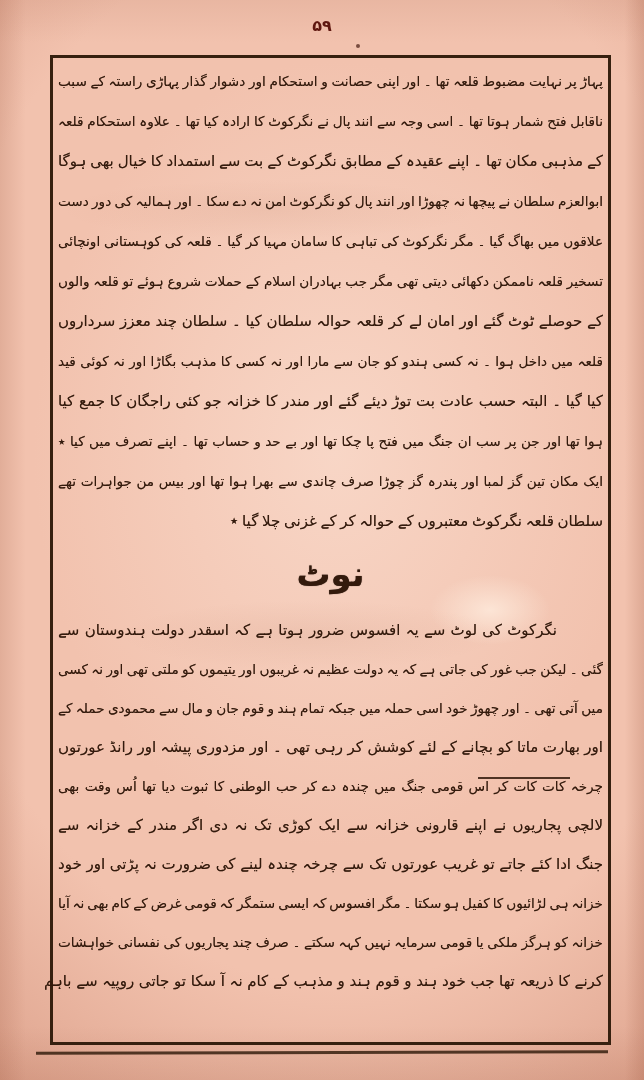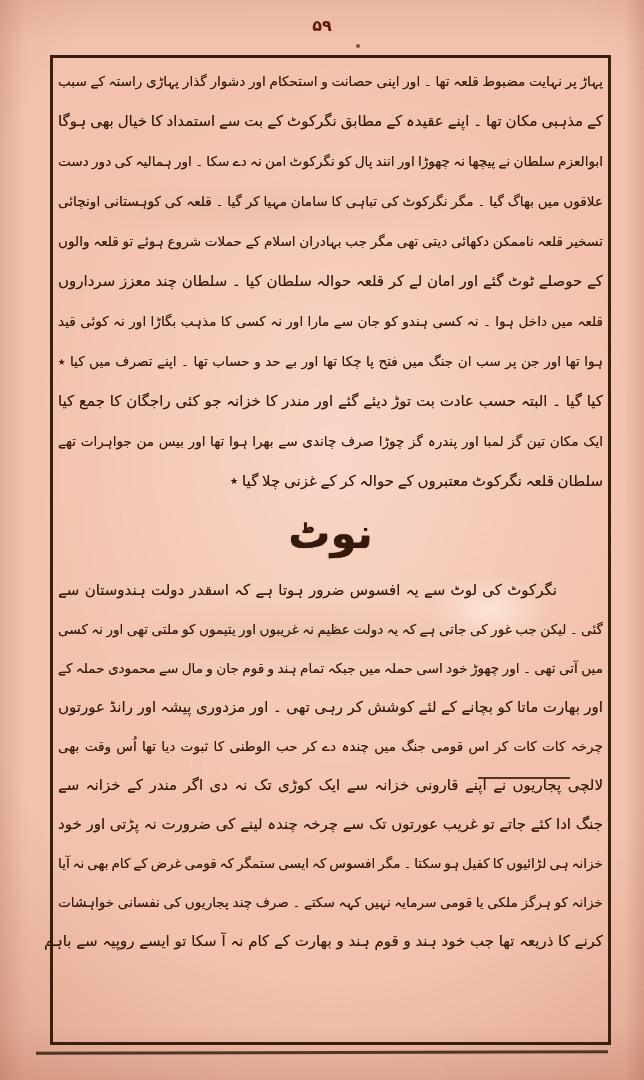--- a/index.html
+++ b/index.html
@@ -60,21 +60,21 @@
   }
   .line.tight{font-size:13.6px;word-spacing:-1.5px;}
   .note-block .line{height:39px;line-height:39px;}
   .line.end-line{text-align:right;text-align-last:right;}
   .line.indent-first{padding-right:46px;}
   .line.overflow-left{margin-left:-14px;}
 
   .note-heading{
     height:70px;line-height:66px;
     text-align:center;
-    font-size:42px;font-weight:bold;
+    font-size:34px;font-weight:bold;
     color:var(--ink);
     direction:rtl;
     text-shadow:0 0 .8px rgba(30,12,5,.8);
   }
 
   .emphasis-overline{
     position:absolute;left:478px;top:777px;width:92px;height:2px;
     background:var(--ink);opacity:.85;pointer-events:none;
   }
   .bottom-rule{
@@ -91,43 +91,44 @@
 <div class="stain shadow1"></div>
 <div class="stain shadow2"></div>
 <div class="speck"></div>
 
 <div class="page-number">۵۹</div>
 
 <div class="page-frame">
 
   <div class="text-block" dir="rtl">
     <div class="line tight">پہاڑ پر نہایت مضبوط قلعہ تھا ۔ اور اپنی حصانت و استحکام اور دشوار گذار پہاڑی راستہ کے سبب</div>
+    <div class="line tight">ناقابل فتح شمار ہوتا تھا ۔ اسی وجہ سے انند پال نے نگرکوٹ کا ارادہ کیا تھا ۔ علاوہ استحکام قلعہ</div>
     <div class="line">کے مذہبی مکان تھا ۔ اپنے عقیدہ کے مطابق نگرکوٹ کے بت سے استمداد کا خیال بھی ہوگا ۔ مگر</div>
     <div class="line tight">ابوالعزم سلطان نے پیچھا نہ چھوڑا اور انند پال کو نگرکوٹ امن نہ دے سکا ۔ اور ہمالیہ کی دور دست</div>
     <div class="line tight">علاقوں میں بھاگ گیا ۔ مگر نگرکوٹ کی تباہی کا سامان مہیا کر گیا ۔ قلعہ کی کوہستانی اونچائی ہی اگرچہ</div>
     <div class="line tight">تسخیر قلعہ ناممکن دکھائی دیتی تھی مگر جب بہادران اسلام کے حملات شروع ہوئے تو قلعہ والوں</div>
     <div class="line">کے حوصلے ٹوٹ گئے اور امان لے کر قلعہ حوالہ سلطان کیا ۔ سلطان چند معزز سرداروں سمیت</div>
     <div class="line tight">قلعہ میں داخل ہوا ۔ نہ کسی ہندو کو جان سے مارا اور نہ کسی کا مذہب بگاڑا اور نہ کوئی قید</div>
+    <div class="line">کیا گیا ۔ البتہ حسب عادت بت توڑ دیئے گئے اور مندر کا خزانہ جو کئی راجگان کا جمع کیا</div>
     <div class="line tight">ہوا تھا اور جن پر سب ان جنگ میں فتح پا چکا تھا اور بے حد و حساب تھا ۔ اپنے تصرف میں کیا ٭</div>
-    <div class="line">کیا گیا ۔ البتہ حسب عادت بت توڑ دیئے گئے اور مندر کا خزانہ جو کئی راجگان کا جمع کیا</div>
     <div class="line tight">ایک مکان تین گز لمبا اور پندرہ گز چوڑا صرف چاندی سے بھرا ہوا تھا اور بیس من جواہرات تھے</div>
     <div class="line end-line">سلطان قلعہ نگرکوٹ معتبروں کے حوالہ کر کے غزنی چلا گیا ٭</div>
   </div>
 
   <div class="note-heading">نوٹ</div>
 
   <div class="text-block note-block" dir="rtl">
     <div class="line indent-first">نگرکوٹ کی لوٹ سے یہ افسوس ضرور ہوتا ہے کہ اسقدر دولت ہندوستان سے باہر چلی</div>
     <div class="line tight">گئی ۔ لیکن جب غور کی جاتی ہے کہ یہ دولت عظیم نہ غریبوں اور یتیموں کو ملتی تھی اور نہ کسی قومی کام</div>
     <div class="line tight">میں آتی تھی ۔ اور چھوڑ خود اسی حملہ میں جبکہ تمام ہند و قوم جان و مال سے محمودی حملہ کے روکنے</div>
     <div class="line">اور بھارت ماتا کو بچانے کے لئے کوشش کر رہی تھی ۔ اور مزدوری پیشہ اور رانڈ عورتوں نے</div>
     <div class="line tight">چرخہ کات کات کر اس قومی جنگ میں چندہ دے کر حب الوطنی کا ثبوت دیا تھا اُس وقت بھی نگرکوٹ کے</div>
     <div class="line">لالچی پجاریوں نے اپنے قارونی خزانہ سے ایک کوڑی تک نہ دی اگر مندر کے خزانہ سے اخراجات</div>
     <div class="line">جنگ ادا کئے جاتے تو غریب عورتوں تک سے چرخہ چندہ لینے کی ضرورت نہ پڑتی اور خود مندر کا</div>
     <div class="line tight">خزانہ ہی لڑائیوں کا کفیل ہو سکتا ۔ مگر افسوس کہ ایسی ستمگر کہ قومی غرض کے کام بھی نہ آیا تو پھر ایسے</div>
     <div class="line tight">خزانہ کو ہرگز ملکی یا قومی سرمایہ نہیں کہہ سکتے ۔ صرف چند پجاریوں کی نفسانی خواہشات کے پورا</div>
-    <div class="line overflow-left">کرنے کا ذریعہ تھا جب خود ہند و قوم ہند و بھارت کے کام نہ آ سکا تو ایسے روپیہ سے باہم</div>
+    <div class="line overflow-left">کرنے کا ذریعہ تھا جب خود ہند و قوم ہند و مذہب کے کام نہ آ سکا تو جاتی روپیہ سے باہم</div>
   </div>
 
 </div>
 
 <div class="emphasis-overline"></div>
 <div class="bottom-rule"></div>
 
 </body></html>

